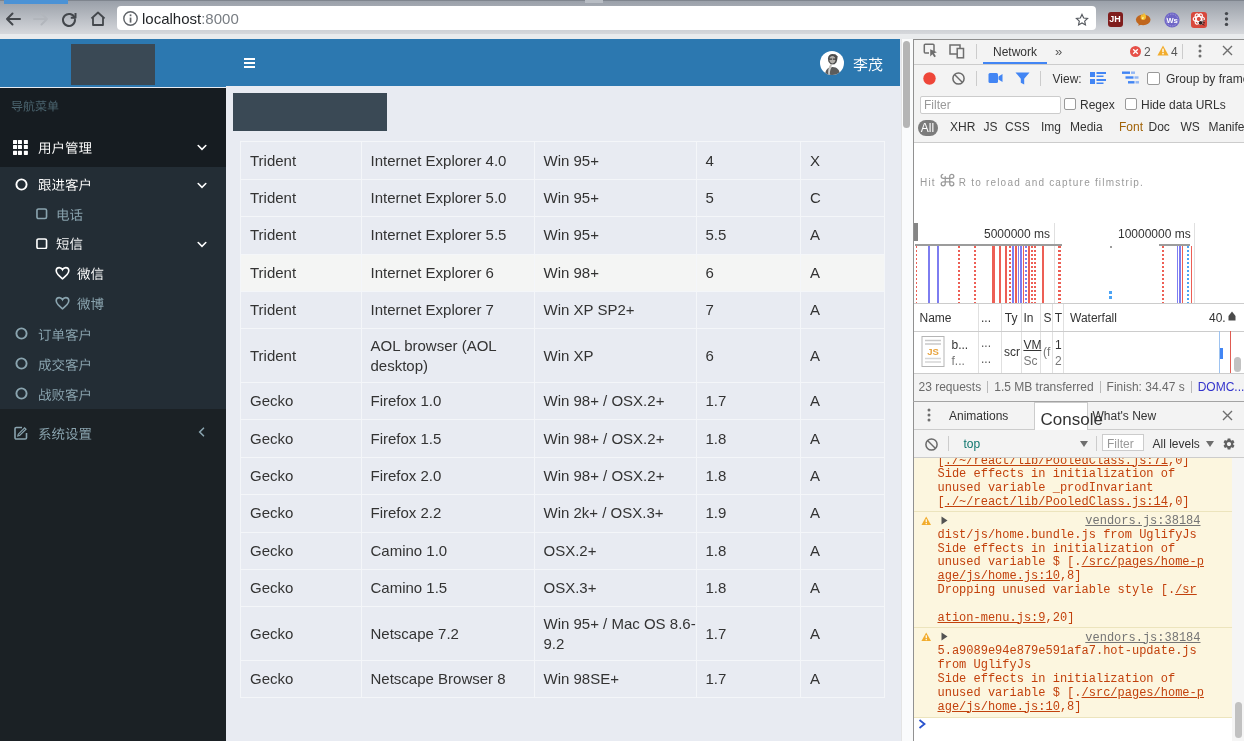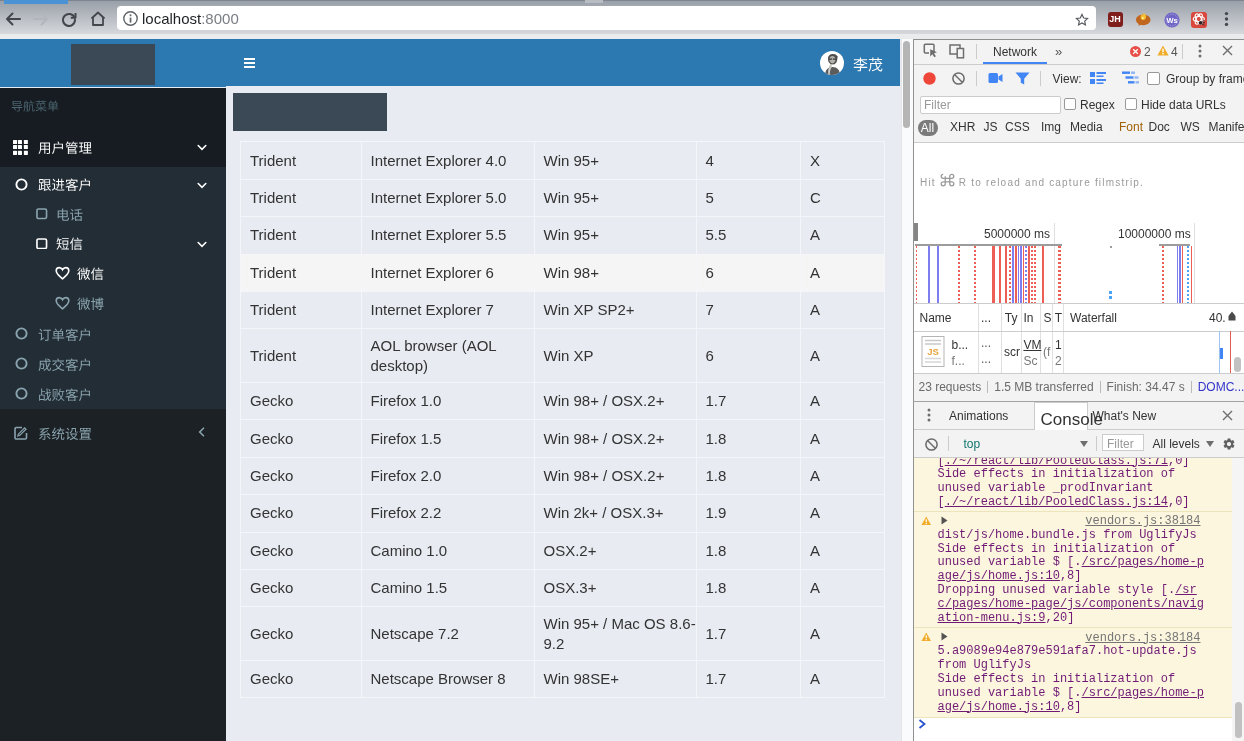--- a/index.html
+++ b/index.html
@@ -3,21 +3,21 @@
 html,body{margin:0;padding:0;width:1244px;height:741px;overflow:hidden;background:#fff}
 body{font-family:"Liberation Sans",sans-serif;position:relative}
 .ab{position:absolute}
 .tx{position:absolute;white-space:nowrap}
 svg{display:block}
 table{border-collapse:collapse;table-layout:fixed;font-size:15px;color:#333}
 td,th{border:1px solid #f4f6f9;padding:0 8px 0 9px;vertical-align:middle;overflow:hidden}
 .dr td{height:36.4px}
 tr.tall td{height:52.6px}
 th{text-align:left;vertical-align:bottom;padding-bottom:8px;color:#30343a}
-.mono{font-family:"Liberation Mono",monospace;font-size:12px;color:#701a75;position:absolute;white-space:pre}
+.mono{font-family:"Liberation Mono",monospace;font-size:12px;color:#c2410c;position:absolute;white-space:pre}
 .u{text-decoration:underline}
 </style></head><body>
 <div class="ab" style="left:0;top:0;width:1244px;height:1px;background:#7f858e"></div>
 <div class="ab" style="left:0;top:1px;width:1244px;height:33px;background:linear-gradient(#9aa0a9,#d6d8dc)"></div>
 <div class="ab" style="left:4px;top:0;width:64px;height:4px;background:#4b92d5"></div>
 <div class="ab" style="left:585px;top:0;width:18px;height:3px;background:#b8bdc4"></div>
 <div class="ab" style="left:0;top:34px;width:1244px;height:5px;background:#e9ebed"></div>
 <svg class="ab" style="left:4px;top:10px" width="18" height="18" viewBox="0 0 18 18">
     <path d="M16 9H3M8.5 3.5L3 9l5.5 5.5" stroke="#43474c" stroke-width="2" fill="none" stroke-linecap="round" stroke-linejoin="round"></path>
   </svg>
@@ -551,21 +551,20 @@
     </svg>
     <svg class="ab" style="left:27.5px;top:58.0px" width="7" height="9" viewBox="0 0 7 9">
       <path d="M0.5 0.5L6.5 4.5 0.5 8.5z" fill="#535353"></path>
     </svg>
     <div class="mono" style="left:auto;right:43.5px;top:56.5px;color:#757575"><span class="u">vendors.js:38184</span></div>
 <div class="mono" style="left:24.5px;top:70.3px">dist/js/home.bundle.js from UglifyJs</div>
 <div class="mono" style="left:24.5px;top:84.1px">Side effects in initialization of</div>
 <div class="mono" style="left:24.5px;top:97.9px">unused variable $ [.<span class="u">/src/pages/home-p</span></div>
 <div class="mono" style="left:24.5px;top:111.7px"><span class="u">age/js/home.js:10</span>,8]</div>
 <div class="mono" style="left:24.5px;top:125.5px">Dropping unused variable style [.<span class="u">/sr</span></div>
-<div class="mono" style="left:24.5px;top:139.3px"><span class="u">c/pages/home-page/js/components/navig</span></div>
 <div class="mono" style="left:24.5px;top:153.1px"><span class="u">ation-menu.js:9</span>,20]</div>
 <svg class="ab" style="left:7.5px;top:174.5px" width="10.5" height="9.5" viewBox="0 0 12 11">
       <path d="M6 0.5L11.6 10.5H0.4z" fill="#f2ac2c"></path>
       <rect x="5.3" y="3.8" width="1.4" height="3.4" fill="#fff"></rect>
       <rect x="5.3" y="8.1" width="1.4" height="1.4" fill="#fff"></rect>
     </svg>
     <svg class="ab" style="left:27.5px;top:174.5px" width="7" height="9" viewBox="0 0 7 9">
       <path d="M0.5 0.5L6.5 4.5 0.5 8.5z" fill="#535353"></path>
     </svg>
     <div class="mono" style="left:auto;right:43.5px;top:173.0px;color:#757575"><span class="u">vendors.js:38184</span></div>

